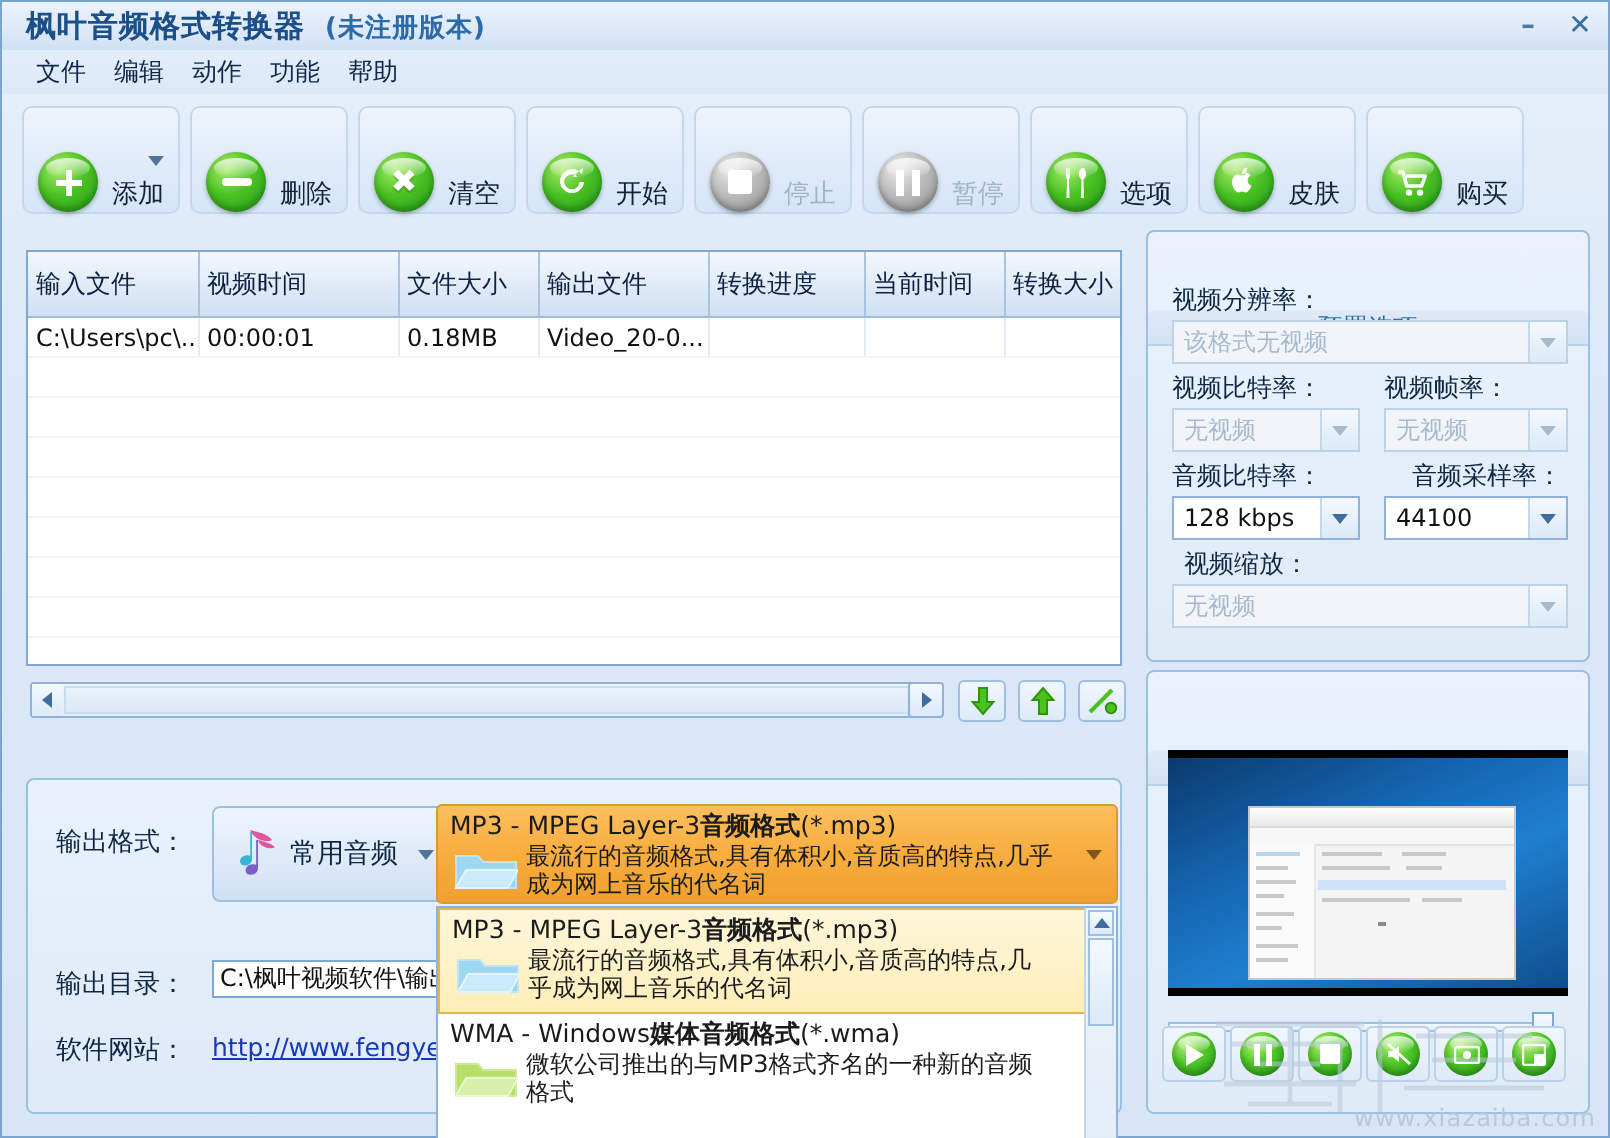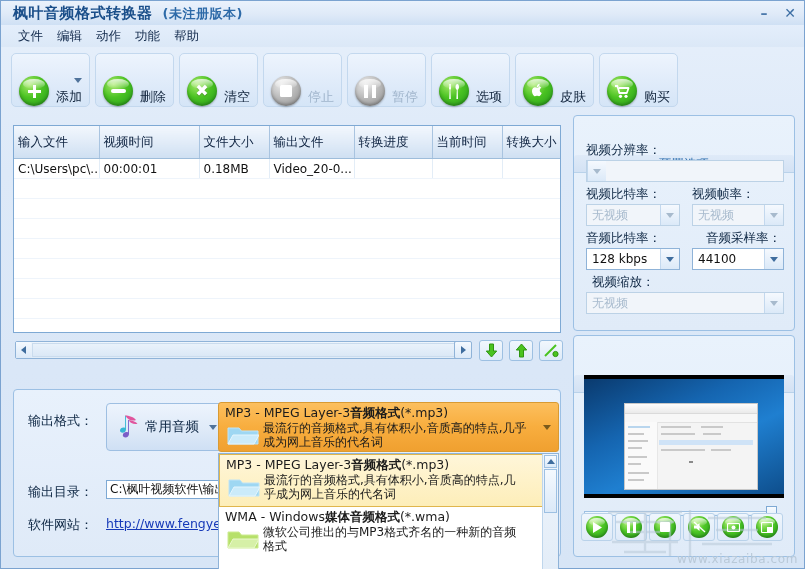--- a/index.html
+++ b/index.html
@@ -227,20 +227,28 @@
       <span class="lbl">删除</span>
     </div>
 
     <div class="tbtn">
       <div class="gicon">
         <span class="glyph" style="font-size:16px;">✖</span>
       </div>
       <span class="lbl">清空</span>
     </div>
 
+    <div class="tbtn">
+      <div class="gicon">
+        <svg width="18" height="18" viewBox="0 0 18 18">
+            <path d="M14 5.2A6 6 0 1 0 15 9h-2.3A3.8 3.8 0 1 1 11.8 6.4L9.3 6.4 14.6 1.8z" fill="#fff"></path>
+          </svg>
+      </div>
+      <span class="lbl">开始</span>
+    </div>
 
     <div class="tbtn disabled">
       <div class="gicon grey">
         <svg width="12" height="12" viewBox="0 0 12 12">
             <rect x="0" y="0" width="12" height="12" rx="1.5" fill="#fff"></rect>
           </svg>
       </div>
       <span class="lbl">停止</span>
     </div>
 
@@ -443,20 +451,21 @@
       </div>
       <div class="dd-thumb"></div>
     </div>
   </div>
 
   <div class="group" style="left:572px;top:114px;width:222px;height:216px;">
     <div class="gtitle">预置选项</div>
 
     <div class="fieldlabel" style="left:12px;top:26px;">视频分辨率：</div>
     <div class="combo dis" style="left:12px;top:44px;width:198px;">
+      <span class="val">该格式无视频</span>
       <span class="btn">
           <span class="tri"></span>
         </span>
     </div>
 
     <div class="fieldlabel" style="left:12px;top:70px;">视频比特率：</div>
     <div class="combo dis" style="left:12px;top:88px;width:94px;">
       <span class="val">无视频</span>
       <span class="btn">
           <span class="tri"></span>

